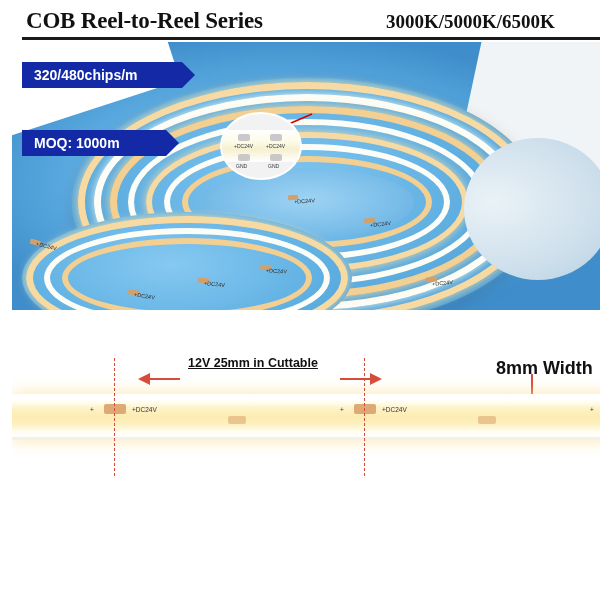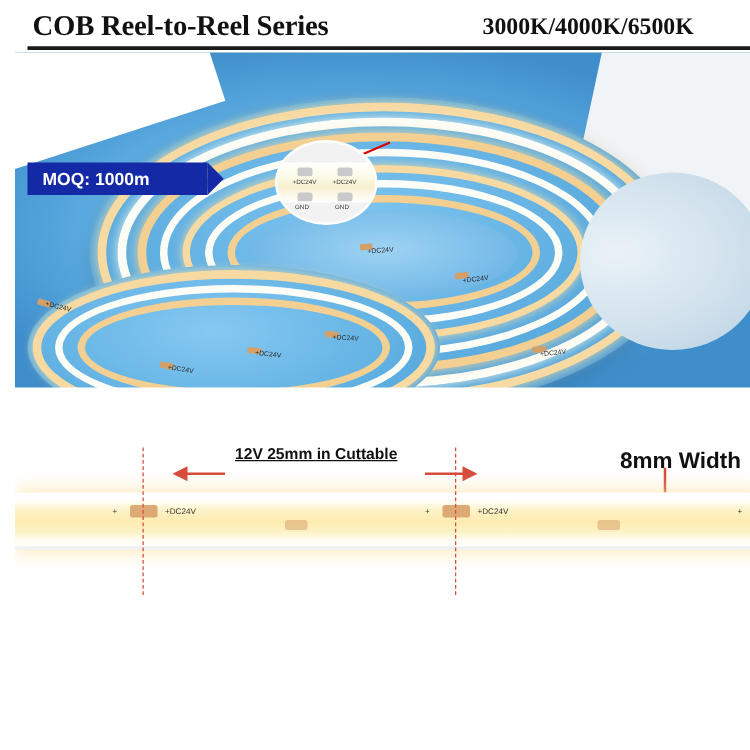--- a/index.html
+++ b/index.html
@@ -203,21 +203,21 @@
     font-family:"Liberation Sans",sans-serif;
   }
 </style>
 </head>
 <body>
 
 <div class="page">
 
   <div class="header">
     <div class="title-main">COB Reel-to-Reel Series</div>
-    <div class="title-cct">3000K/4000K/6500K</div>
+    <div class="title-cct">3000K/5000K/6500K</div>
     <div class="hdr-rule"></div>
   </div>
 
   <div class="photo">
     <div class="blue-bg"></div>
     <div class="bg-white-left"></div>
     <div class="bg-white-right"></div>
 
     <div class="reel" style="left:60px;top:36px;width:470px;height:250px;background:radial-gradient(ellipse at 46% 42%, #7fc6f1 0%, #5cacdf 55%, #4a97cf 100%);box-shadow:0 6px 18px rgba(0,0,0,.12);"></div>
 
@@ -254,20 +254,23 @@
     <div class="pad" style="left:116px;top:248px;width:11px;height:5px;transform:rotate(10deg);"></div>
     <div class="label-dc" style="left:122px;top:251px;transform:rotate(9deg);">+DC24V</div>
 
     <div class="pad" style="left:18px;top:198px;width:11px;height:5px;transform:rotate(16deg);"></div>
     <div class="label-dc" style="left:24px;top:201px;transform:rotate(14deg);">+DC24V</div>
 
     <div class="pad" style="left:276px;top:153px;width:10px;height:5px;transform:rotate(-4deg);"></div>
     <div class="label-dc" style="left:282px;top:156px;transform:rotate(-4deg);">+DC24V</div>
   </div>
 
+  <div class="banner b1">
+    <span>320/480chips/m</span>
+  </div>
   <div class="banner b3">
     <span>MOQ: 1000m</span>
   </div>
 
 
   <svg width="70" height="36" style="position:absolute;left:236px;top:110px;">
     <path d="M64 4 L22 22" stroke="#d80000" stroke-width="1.6" fill="none"></path>
     <path d="M22 22 L31 18 L29 25 Z" fill="#d80000"></path>
   </svg>
 

